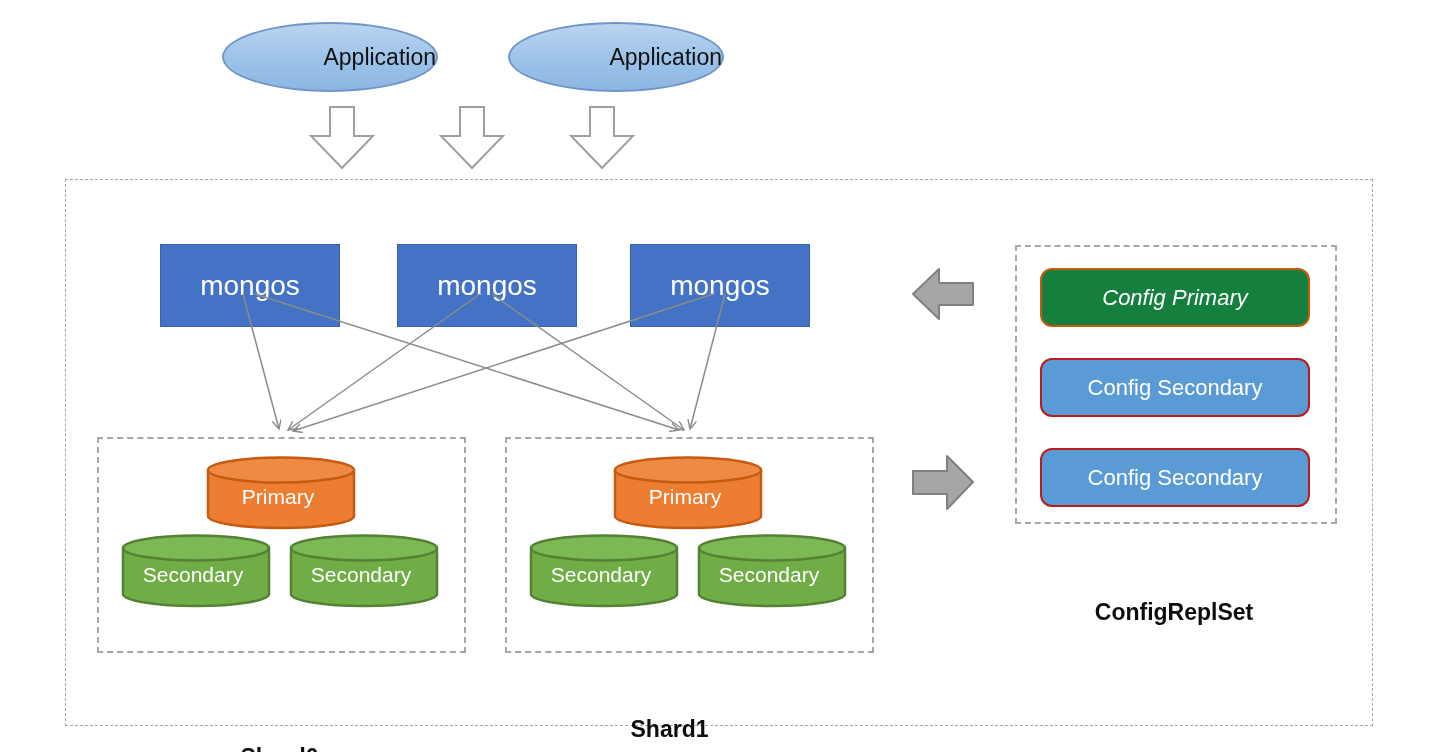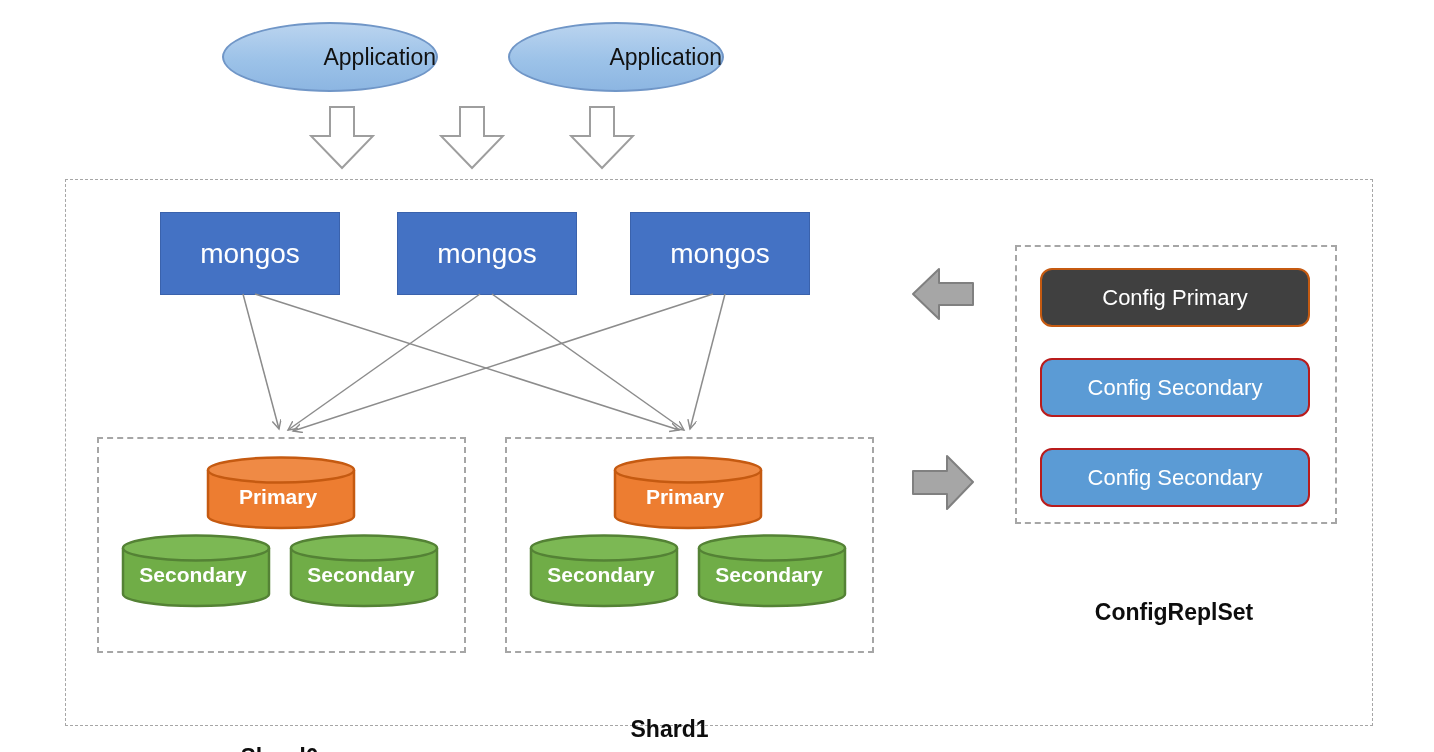--- a/index.html
+++ b/index.html
@@ -19,41 +19,41 @@
   
   .down-arrow{width:66px;height:64px;}
   
   .cluster-box{
     width:1306px;height:545px;border:1px dashed #a6a6a6;
   }
   
   .mongos{
     width:178px;height:81px;background:#4472c4;border:1px solid #3a62ac;
     display:flex;align-items:center;justify-content:center;
-    color:#ffffff;font-size:28px;
+    color:#ffffff;font-size:28px;margin-top:32px;
   }
   
   .connectors{left:0;top:0;width:1434px;height:752px;pointer-events:none;}
   
   .shard-box{width:365px;height:212px;border:2px dashed #a6a6a6;}
   .config-box{width:318px;height:275px;border:2px dashed #a6a6a6;}
   
   .cylinder{width:152px;height:76px;}
   .cylinder svg{position:absolute;left:0;top:0;width:100%;height:100%;}
   .cyl-label{
     position:absolute;left:0;right:6px;top:30px;text-align:center;
-    color:#ffffff;font-size:21px;font-weight:bold;
+    color:#ffffff;font-size:21px;
   }
   
   .config-pill{
     width:266px;height:55px;border-radius:12px;
     display:flex;align-items:center;justify-content:center;
     color:#ffffff;font-size:22px;
   }
-  .pill-orange{background:#404040;border:2px solid #c55a11;}
+  .pill-orange{background:#15803d;border:2px solid #c55a11;font-style:italic;}
   .pill-blue{background:#5b9bd5;border:2px solid #b91c1c;}
   
   .section-label{
     text-align:center;font-weight:bold;font-size:23px;color:#0d0d0d;margin-top:46px;
   }
   .gray-arrow{width:64px;}
 </style>
 </head>
 <body>
 

